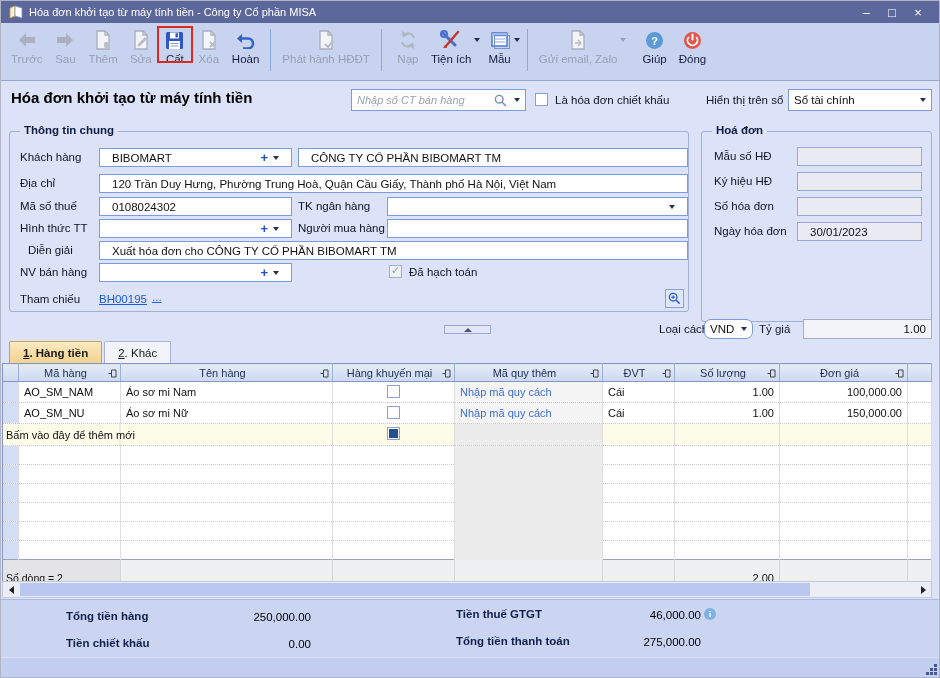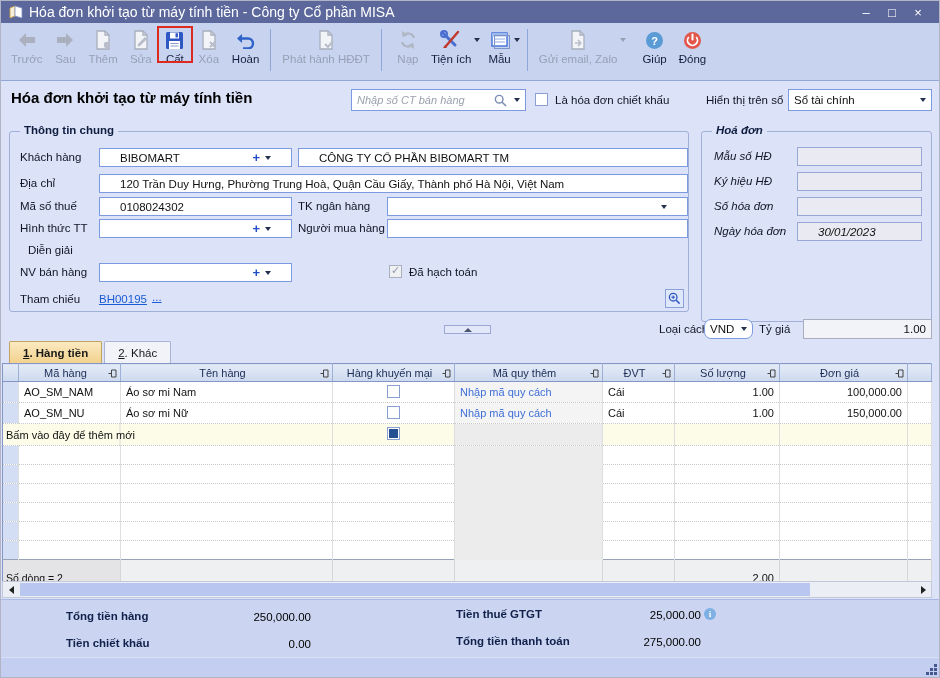--- a/index.html
+++ b/index.html
@@ -4,21 +4,21 @@
 <style>
   * { margin:0; padding:0; box-sizing:border-box; }
   html,body { background:#9aa0b0; }
   body { font-family:"Liberation Sans", sans-serif; font-size:11.5px; color:#111; }
   .window { position:relative; width:940px; height:678px; background:#dce2f7; overflow:hidden;
             border:1px solid #b0b4c4; }
 
   
   .titlebar { position:absolute; top:0; left:0; width:100%; height:22px; background:#5c689b;
               display:flex; align-items:center; padding:0 8px; color:#fff; }
-  .titlebar .ttl { flex:1; font-size:14px; margin-left:6px; white-space:nowrap; }
+  .titlebar .ttl { flex:1; font-size:11px; margin-left:6px; white-space:nowrap; }
   .winbtn { width:26px; text-align:center; font-size:13px; color:#fff; cursor:default; }
 
   
   .toolbar { position:absolute; top:22px; left:0; width:100%; height:58px; background:#c8d3f0;
              border-bottom:1px solid #92a6d8; display:flex; align-items:flex-start; padding:3px 2px 0 4px; }
   .tbtn { display:flex; flex-direction:column; align-items:center; justify-content:flex-start;
           padding:2px 6px 0 6px; min-width:34px; color:#141f3c; white-space:nowrap; position:relative; }
   .tbtn .ico { height:24px; display:flex; align-items:center; justify-content:center; }
   .tbtn .lbl { margin-top:1px; }
   .tbtn.disabled { color:#97a0b4; }
@@ -47,23 +47,23 @@
   .disp-lab { position:absolute; left:705px; top:13px; }
   .selbox { background:#fff; border:1px solid #7c9ae0; display:flex; align-items:center; padding:0 5px; height:22px; }
   .selbox .txt { flex:1; white-space:nowrap; overflow:hidden; }
   .disp-sel { position:absolute; left:787px; top:8px; width:144px; }
 
   
   .group { position:absolute; border:1px solid #9fafd8; border-radius:3px; }
   .group .legend { position:absolute; top:-8px; left:10px; background:#dce2f7; padding:0 4px;
                    font-weight:bold; color:#0e1c40; white-space:nowrap; }
   .g1 { left:8px; top:130px; width:680px; height:181px; }
-  .g2 { left:700px; top:130px; width:231px; height:191px;font-style:italic; }
+  .g2 { left:700px; top:130px; width:231px; height:191px; }
   .fld { position:absolute; background:#fff; border:1px solid #7c9ae0; height:19px; font-size:11.5px;
-         display:flex; align-items:center; padding:0 20px; white-space:nowrap; overflow:hidden; }
+         display:flex; align-items:center; padding:0 12px; white-space:nowrap; overflow:hidden; }
   .fld.dis { background:#e9eaf2; border-color:#98a8d4; }
   .fld .txt { flex:1; overflow:hidden; }
   .plus { color:#1f4ec8; font-weight:bold; font-size:13px; margin:0 5px 0 4px; }
   .flabel { position:absolute; white-space:nowrap; color:#101626; }
   .link { color:#1b5cd6; text-decoration:underline; cursor:pointer; white-space:nowrap; }
   .zoombtn { position:absolute; width:19px; height:19px; background:#dfe7fa; border:1px solid #8aa0d8;
              display:flex; align-items:center; justify-content:center; }
 
   
   .collapsebtn { position:absolute; left:443px; top:324px; width:47px; height:9px; background:#e2e8f8;
@@ -348,20 +348,23 @@
       <span class="txt"></span>
       <span class="plus">+</span>
       <span class="dn-caret"></span>
     </div>
     <span class="flabel" style="left:288px; top:90px;">Người mua hàng</span>
     <div class="fld" style="left:377px; top:87px; width:301px;">
       <span class="txt"></span>
     </div>
 
     <span class="flabel" style="left:10px; top:112px;padding-left:8px;">Diễn giải</span>
+    <div class="fld" style="left:89px; top:109px; width:589px;">
+      <span class="txt">Xuất hóa đơn cho CÔNG TY CỔ PHẦN BIBOMART TM</span>
+    </div>
 
     <span class="flabel" style="left:10px; top:134px;">NV bán hàng</span>
     <div class="fld" style="left:89px; top:131px; width:193px;">
       <span class="txt"></span>
       <span class="plus">+</span>
       <span class="dn-caret"></span>
     </div>
     <span class="cb grayck" style="position:absolute; left:379px; top:133px;"></span>
     <span class="flabel" style="left:399px; top:134px;">Đã hạch toán</span>
 
@@ -589,21 +592,21 @@
         <span class="tri-r"></span>
       </div>
   </div>
 
   <div class="totals">
     <span class="tlab" style="left:65px; top:10px;">Tổng tiền hàng</span>
     <span class="tval" style="left:160px; top:11px; width:150px;">250,000.00</span>
     <span class="tlab" style="left:65px; top:37px;">Tiền chiết khấu</span>
     <span class="tval" style="left:160px; top:38px; width:150px;">0.00</span>
     <span class="tlab" style="left:455px; top:8px;">Tiền thuế GTGT</span>
-    <span class="tval" style="left:555px; top:9px; width:145px;">25,000.00</span>
+    <span class="tval" style="left:555px; top:9px; width:145px;">46,000.00</span>
     <span class="info-ic" style="left:703px; top:8px;">i</span>
     <span class="tlab" style="left:455px; top:35px;">Tổng tiền thanh toán</span>
     <span class="tval" style="left:555px; top:36px; width:145px;">275,000.00</span>
   </div>
 
   <div class="statusbar">
     <span class="grip"></span>
   </div>
 
 </div>

